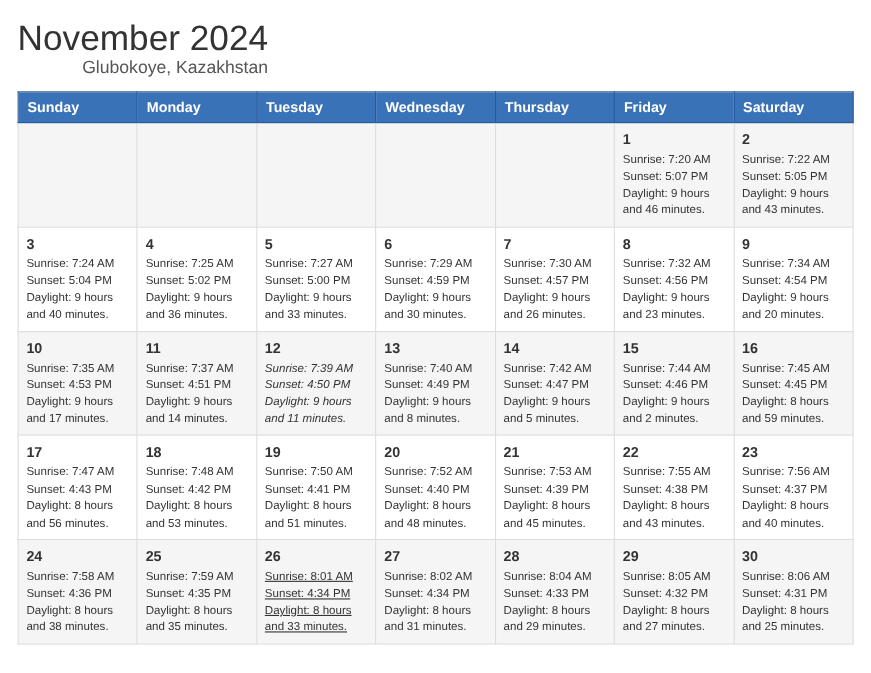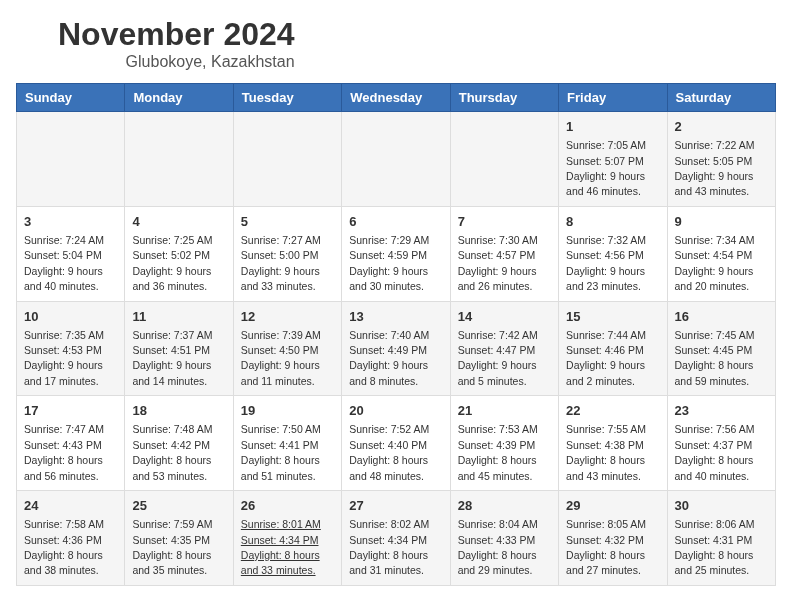--- a/index.html
+++ b/index.html
@@ -35,23 +35,22 @@
     }
     .logo-icon {
       width: 36px;
       height: 36px;
     }
     .title-area {
       text-align: right;
     }
     .main-title {
       font-size: 32px;
-      font-weight: bold;
-      color: #333;
-      margin-left: 42px;
+      font-weight: normal;
+      color: #333;
     }
     .subtitle {
       font-size: 16px;
       color: #555;
     }
     table {
       width: 100%;
       border-collapse: collapse;
       font-size: 11px;
       border-radius: 28px;
@@ -122,21 +121,21 @@
         <th>Saturday</th>
       </tr>
   </thead>
   <tbody id="calendar-body">
   <tr>
         <td class="empty-cell"></td>
         <td class="empty-cell"></td>
         <td class="empty-cell"></td>
         <td class="empty-cell"></td>
         <td class="empty-cell"></td>
-        <td><span class="day-number">1</span><span class="day-info" style="white-space: pre-line;">Sunrise: 7:05 AM
+        <td><span class="day-number">1</span><span class="day-info" style="white-space: pre-line;">Sunrise: 7:20 AM
 Sunset: 5:07 PM
 Daylight: 9 hours
 and 46 minutes.</span></td>
         <td><span class="day-number">2</span><span class="day-info" style="white-space: pre-line;">Sunrise: 7:22 AM
 Sunset: 5:05 PM
 Daylight: 9 hours
 and 43 minutes.</span></td>
       </tr>
       <tr>
         <td><span class="day-number">3</span><span class="day-info" style="white-space: pre-line;">Sunrise: 7:24 AM
@@ -170,21 +169,21 @@
       </tr>
       <tr>
         <td><span class="day-number">10</span><span class="day-info" style="white-space: pre-line;">Sunrise: 7:35 AM
 Sunset: 4:53 PM
 Daylight: 9 hours
 and 17 minutes.</span></td>
         <td><span class="day-number">11</span><span class="day-info" style="white-space: pre-line;">Sunrise: 7:37 AM
 Sunset: 4:51 PM
 Daylight: 9 hours
 and 14 minutes.</span></td>
-        <td><span class="day-number">12</span><span class="day-info" style="white-space: pre-line;">Sunrise: 7:39 AM
+        <td><span class="day-number">12</span><span class="day-info" style="white-space: pre-line; font-style: italic;">Sunrise: 7:39 AM
 Sunset: 4:50 PM
 Daylight: 9 hours
 and 11 minutes.</span></td>
         <td><span class="day-number">13</span><span class="day-info" style="white-space: pre-line;">Sunrise: 7:40 AM
 Sunset: 4:49 PM
 Daylight: 9 hours
 and 8 minutes.</span></td>
         <td><span class="day-number">14</span><span class="day-info" style="white-space: pre-line;">Sunrise: 7:42 AM
 Sunset: 4:47 PM
 Daylight: 9 hours

